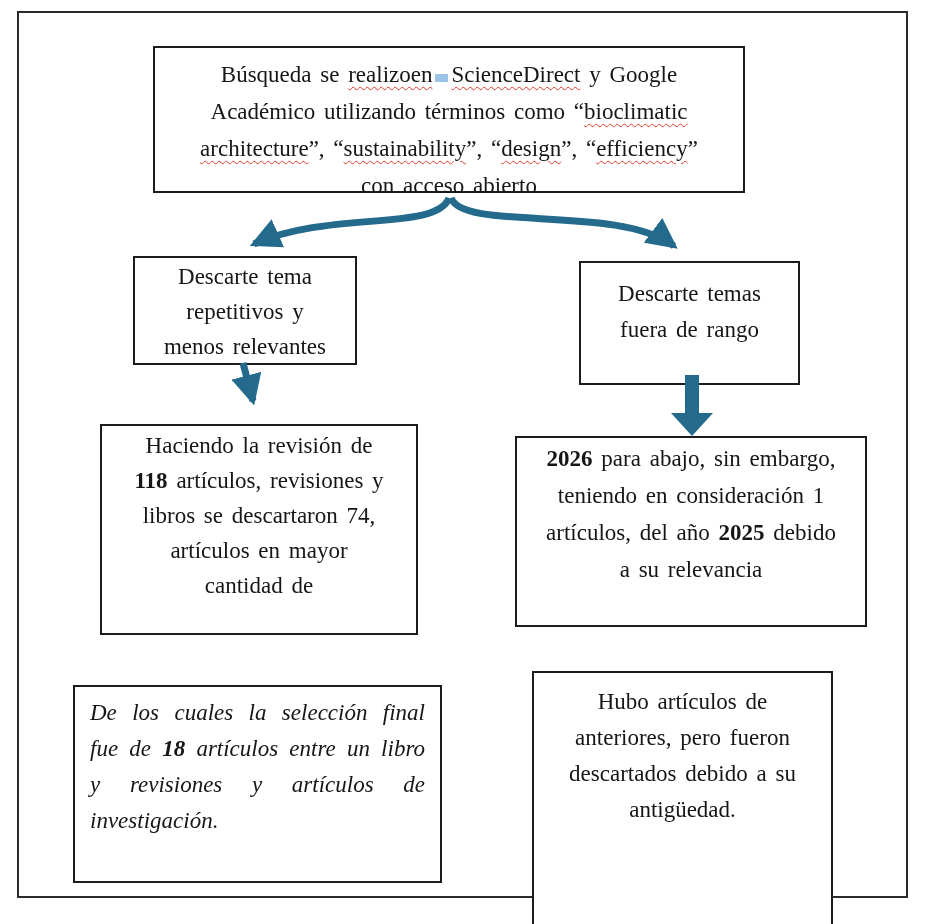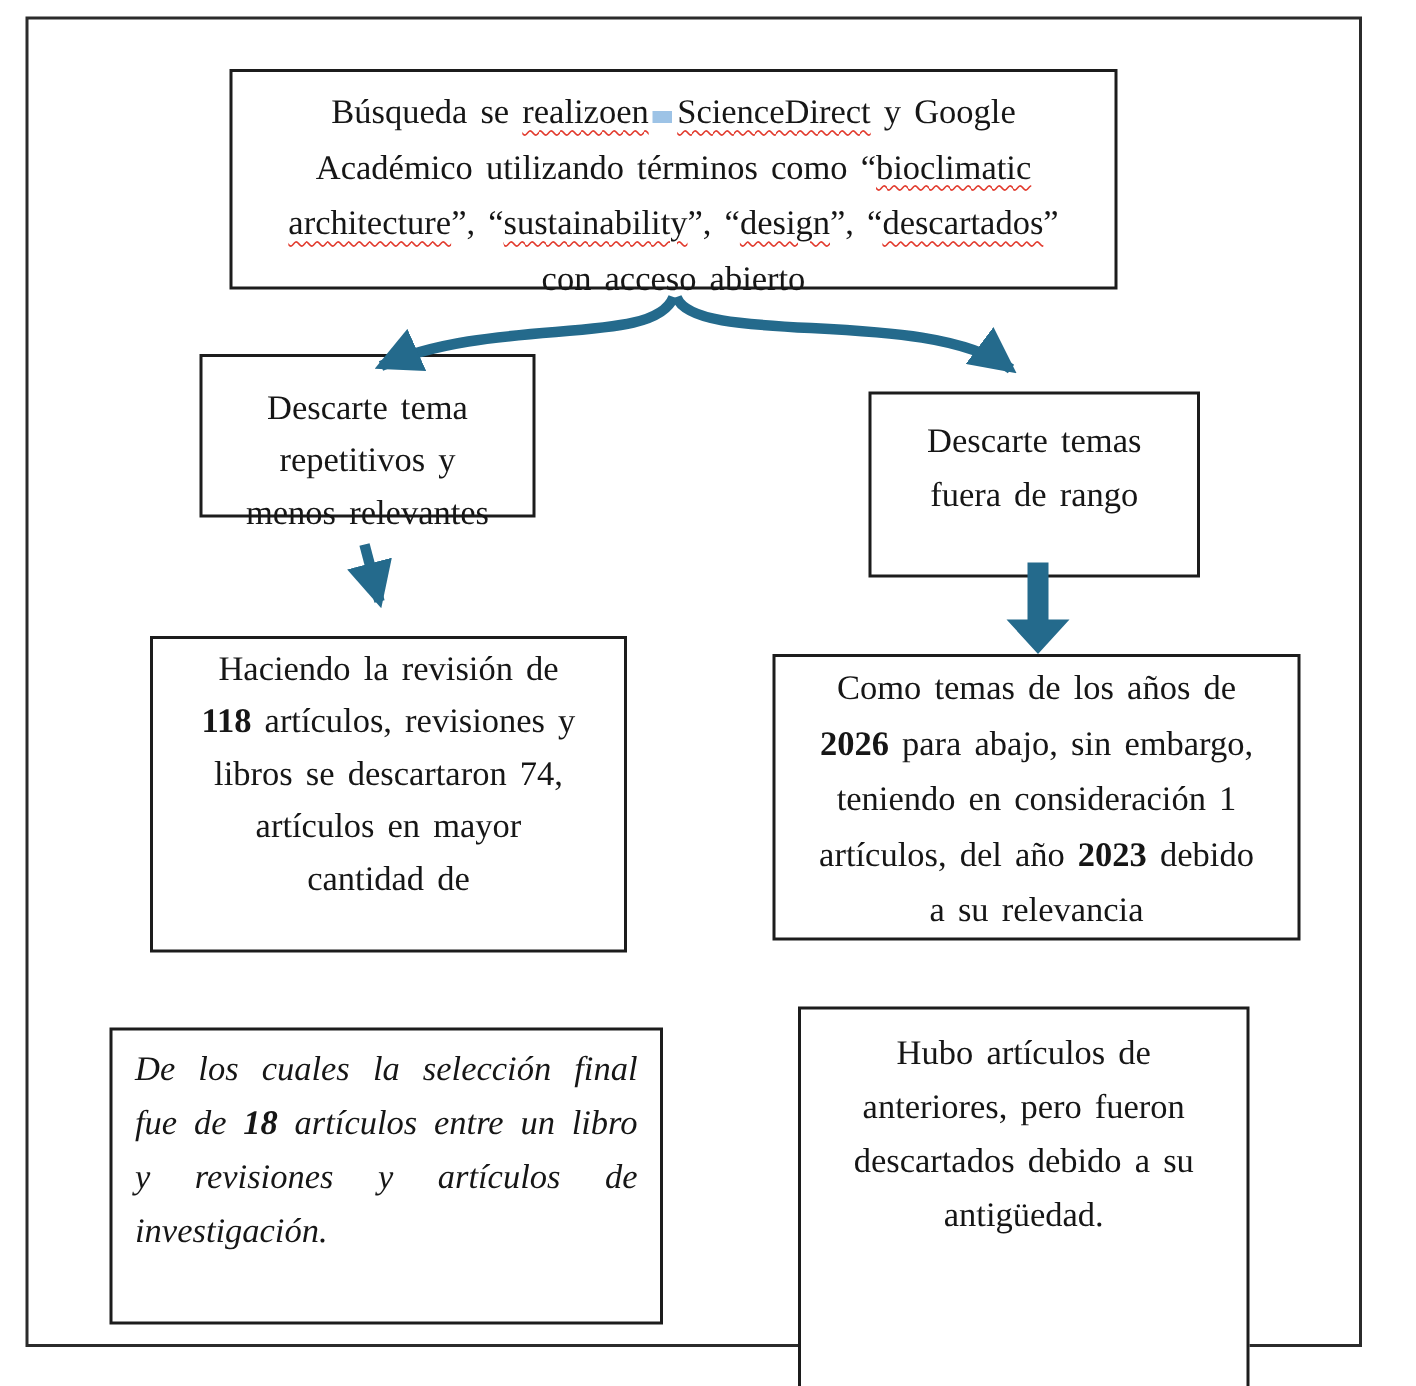--- a/index.html
+++ b/index.html
@@ -18,21 +18,21 @@
   .frame{
     position:absolute;left:17px;top:11px;width:891px;height:887px;
     border:2px solid var(--frameborder);background:#fff;box-sizing:border-box;
   }
   .box{
     position:absolute;border:2px solid var(--boxborder);background:#fff;
     box-sizing:border-box;font-size:23px;word-spacing:3px;line-height:36px;
   }
   .box .line{text-align:center;}
   .box-search{left:153px;top:46px;width:592px;height:147px;padding:8px 14px;line-height:37px;}
-  .box-branch-left{left:133px;top:236px;width:224px;height:109px;padding:16px 6px;line-height:35px;}
+  .box-branch-left{left:133px;top:256px;width:224px;height:109px;padding:1px 6px;line-height:35px;}
   .box-branch-right{left:579px;top:261px;width:221px;height:124px;padding:13px 6px;}
   .box-mid-left{left:100px;top:424px;width:318px;height:211px;padding:2px 6px;line-height:35px;}
   .box-mid-right{left:515px;top:436px;width:352px;height:191px;padding:2px 6px;line-height:37px;}
   .box-bottom-left{left:73px;top:685px;width:369px;height:198px;padding:8px 15px;}
   .box-bottom-right{left:532px;top:671px;width:301px;height:262px;padding:11px 6px;}
   .box-justify .line{text-align:left;font-style:italic;}
   .box-justify .line:not(:last-child){text-align:justify;text-align-last:justify;}
   .b{font-weight:bold;}
   .w{
     text-decoration-line:underline;text-decoration-style:wavy;
@@ -48,44 +48,43 @@
   .arrow-fill{fill:var(--arrow);}
 </style>
 </head>
 <body>
 
 <div class="frame"></div>
 
 <div class="box box-search">
     <div class="line"><span>Búsqueda se </span><span class="w">realizoen</span><span class="space-mark"></span><span class="w">ScienceDirect</span><span> y Google</span></div>
     <div class="line"><span>Académico utilizando términos como “</span><span class="w">bioclimatic</span></div>
-    <div class="line"><span class="w">architecture</span><span>”, “</span><span class="w">sustainability</span><span>”, “</span><span class="w">design</span><span>”, “</span><span class="w">descartados</span><span>”</span></div>
+    <div class="line"><span class="w">architecture</span><span>”, “</span><span class="w">sustainability</span><span>”, “</span><span class="w">design</span><span>”, “</span><span class="w">efficiency</span><span>”</span></div>
     <div class="line"><span>con acceso abierto</span></div>
   </div>
 <div class="box box-branch-left">
     <div class="line"><span>Descarte tema</span></div>
     <div class="line"><span>repetitivos y</span></div>
     <div class="line"><span>menos relevantes</span></div>
   </div>
 <div class="box box-branch-right">
     <div class="line"><span>Descarte temas</span></div>
     <div class="line"><span>fuera de rango</span></div>
   </div>
 <div class="box box-mid-left">
     <div class="line"><span>Haciendo la revisión de</span></div>
     <div class="line"><span class="b">118</span><span> artículos, revisiones y</span></div>
     <div class="line"><span>libros se descartaron 74,</span></div>
     <div class="line"><span>artículos en mayor</span></div>
     <div class="line"><span>cantidad de</span></div>
   </div>
 <div class="box box-mid-right">
-    <div class="line"><span>Como temas de los años de</span></div>
     <div class="line"><span class="b">2026</span><span> para abajo, sin embargo,</span></div>
     <div class="line"><span>teniendo en consideración 1</span></div>
-    <div class="line"><span>artículos, del año </span><span class="b">2023</span><span> debido</span></div>
+    <div class="line"><span>artículos, del año </span><span class="b">2025</span><span> debido</span></div>
     <div class="line"><span>a su relevancia</span></div>
   </div>
 <div class="box box-bottom-left box-justify">
     <div class="line"><span>De los cuales la selección final</span></div>
     <div class="line"><span>fue de </span><span class="b">18</span><span> artículos entre un libro</span></div>
     <div class="line"><span>y revisiones y artículos de</span></div>
     <div class="line"><span>investigación.</span></div>
   </div>
 <div class="box box-bottom-right">
     <div class="line"><span>Hubo artículos de</span></div>

